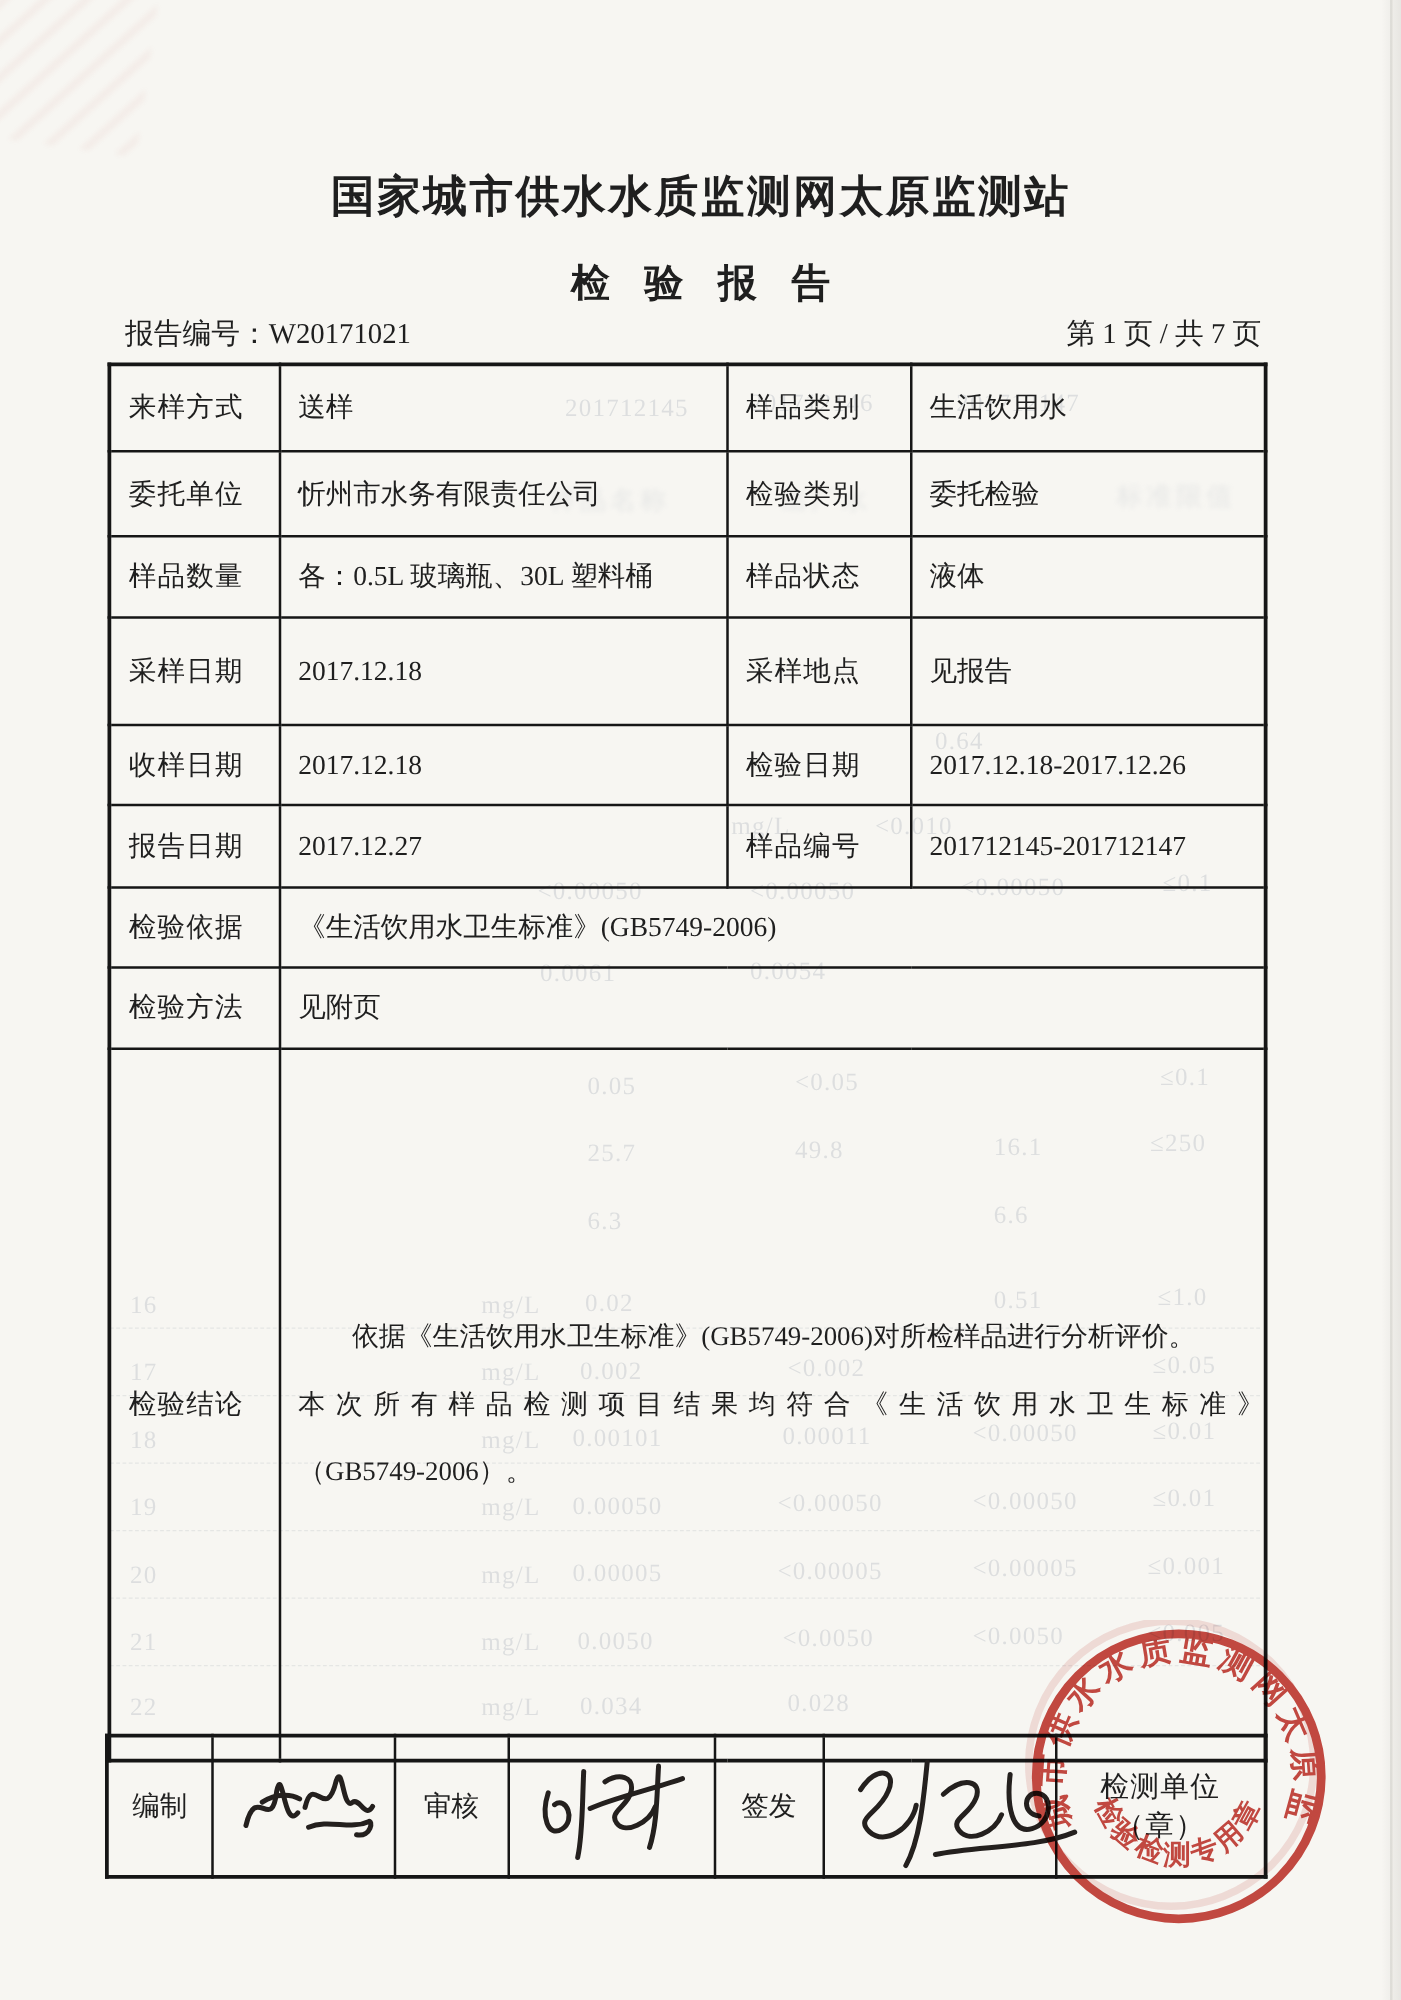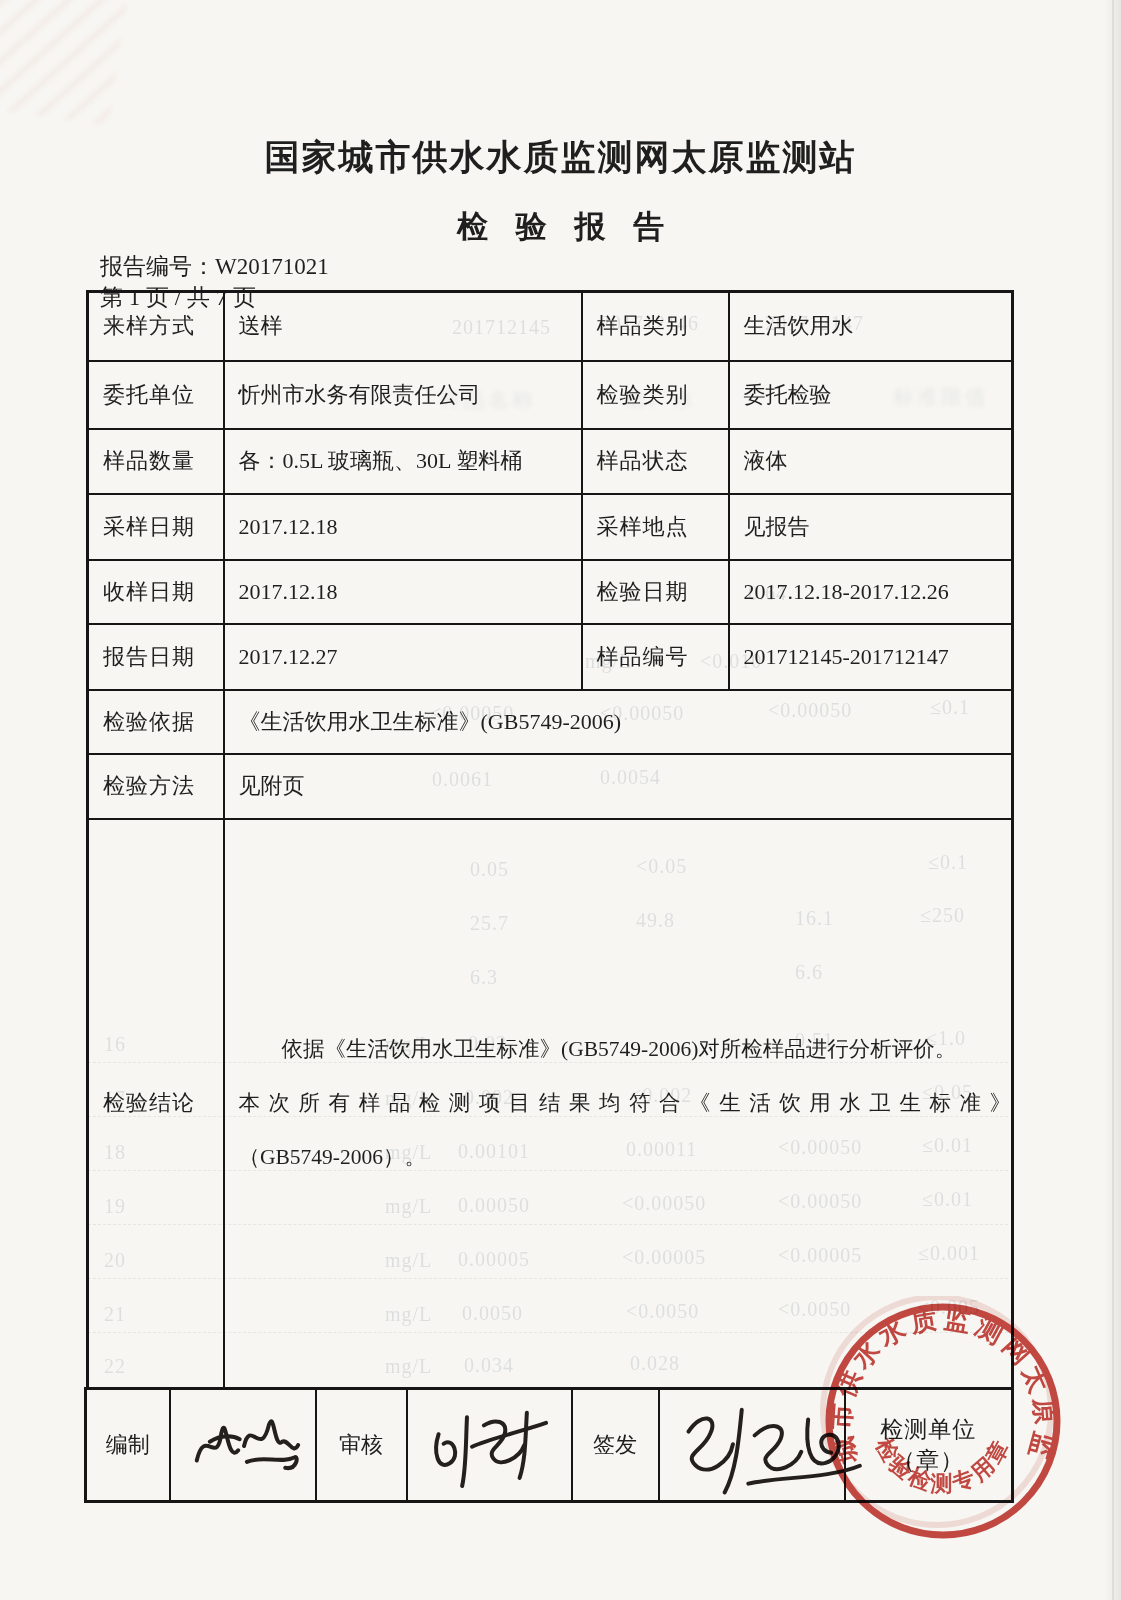--- a/index.html
+++ b/index.html
@@ -23,21 +23,21 @@
     letter-spacing:1px; filter:blur(.6px); white-space:nowrap;}
   .ghost.cjk{font-size:21px; opacity:.16; filter:blur(2px); letter-spacing:3px;}
   .ghost-line{position:absolute; left:88px; width:920px; height:0;
     border-top:1px dashed rgba(110,120,140,.13);}
   
   .org-title{position:absolute; top:134px; left:0; width:100%; margin:0;
     text-align:center; font-size:35px; font-weight:700; letter-spacing:2px; z-index:2;}
   .doc-title{position:absolute; top:206px; left:0; width:100%; margin:0;
     text-align:center; font-size:31px; font-weight:700; letter-spacing:10px; text-indent:10px; z-index:2;}
   .meta-row{position:absolute; top:251px; left:100px; right:112px; z-index:2;
-    display:flex; justify-content:space-between; align-items:baseline; font-size:23px;flex-direction:column;}
+    display:flex; justify-content:space-between; align-items:baseline; font-size:23px;}
   
   table.info{position:absolute; left:86px; top:290px; width:925px; z-index:2;
     border-collapse:collapse; table-layout:fixed;
     border:3px solid #161616; background:transparent;}
   table.info td{border:2px solid #161616; font-size:22px; padding:0 0 0 14px;
     vertical-align:middle; overflow:hidden;}
   td.lbl{letter-spacing:1px;}
   td.val{padding-left:12px;}
   td.concl-cell{vertical-align:top; padding:26px 18px 0 24px;}
   .para{line-height:54px; font-size:21.5px;}
@@ -162,21 +162,21 @@
       <td class="val">忻州市水务有限责任公司</td>
       <td class="lbl">检验类别</td>
       <td class="val">委托检验</td>
     </tr>
     <tr style="height:65px">
       <td class="lbl">样品数量</td>
       <td class="val">各：0.5L 玻璃瓶、30L 塑料桶</td>
       <td class="lbl">样品状态</td>
       <td class="val">液体</td>
     </tr>
-    <tr style="height:66px">
+    <tr style="height:86px">
       <td class="lbl">采样日期</td>
       <td class="val">2017.12.18</td>
       <td class="lbl">采样地点</td>
       <td class="val">见报告</td>
     </tr>
     <tr style="height:64px">
       <td class="lbl">收样日期</td>
       <td class="val">2017.12.18</td>
       <td class="lbl">检验日期</td>
       <td class="val">2017.12.18-2017.12.26</td>

